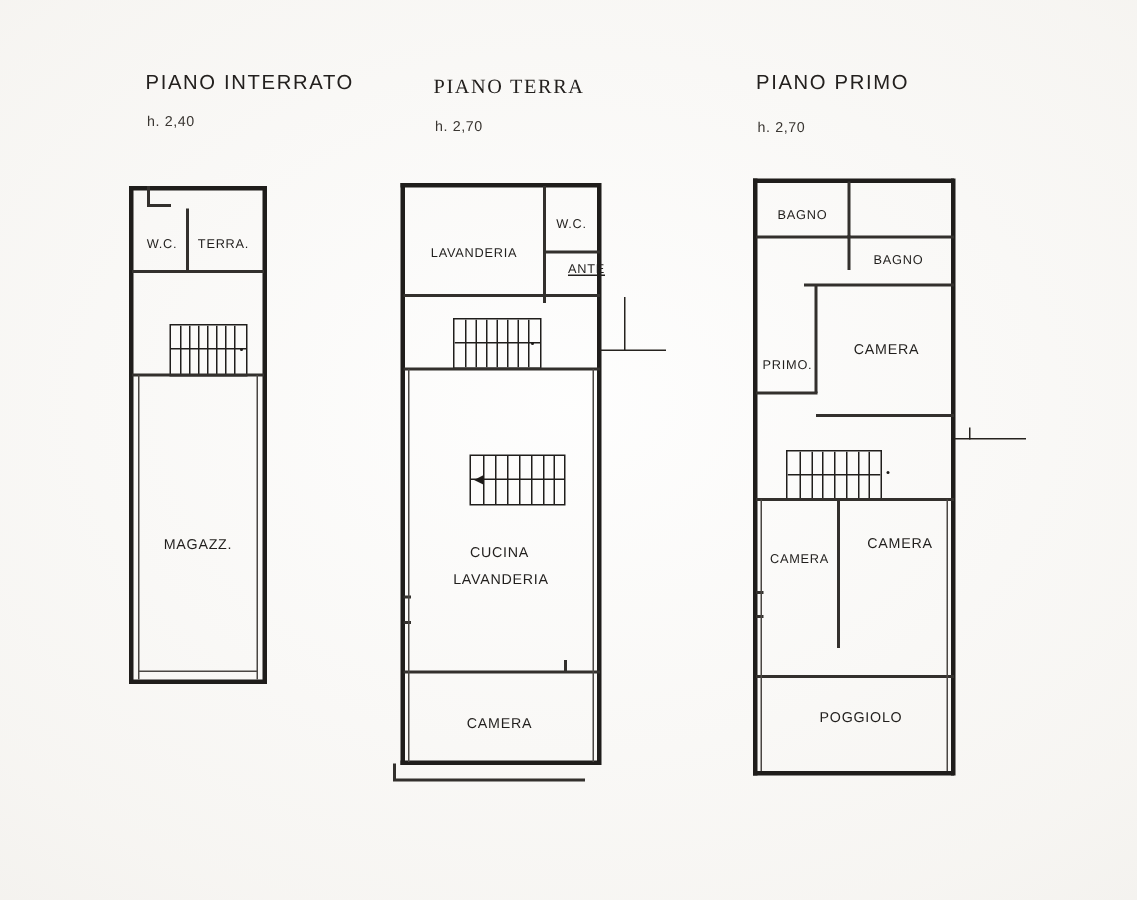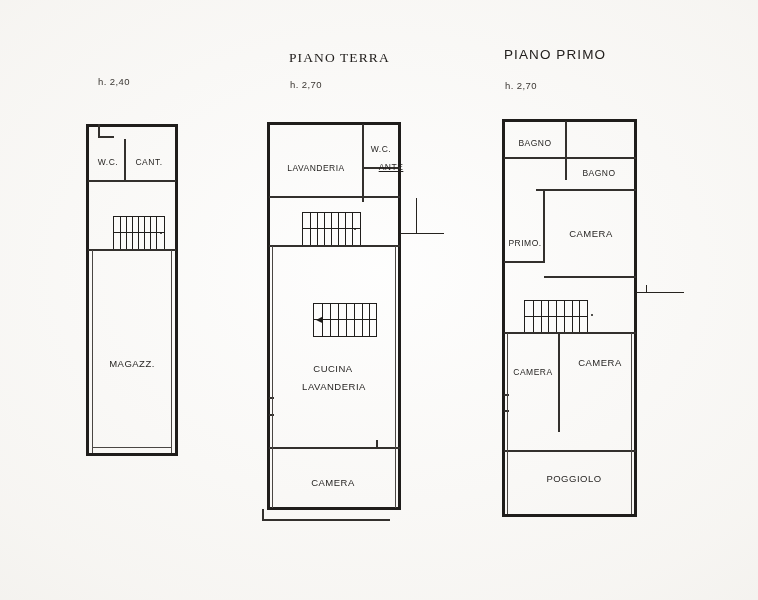--- a/index.html
+++ b/index.html
@@ -106,35 +106,36 @@
 </style>
 </head>
 <body>
 
 <div id="page">
 
   <div id="paper-texture"></div>
 
   <div class="plan" style="left:0;top:0;width:250px;height:600px;">
 
+    <div class="plan-title" style="left:97px;top:47px;">PIANO INTERRATO</div>
     <div class="plan-height" style="left:98px;top:76px;">h. 2,40</div>
 
     <div class="wall" style="left:86px;top:124px;width:2.5px;height:332px;"></div>
     <div class="wall" style="left:175px;top:124px;width:2.5px;height:332px;"></div>
     <div class="wall" style="left:86px;top:124px;width:91px;height:2.5px;"></div>
     <div class="wall" style="left:86px;top:453px;width:91px;height:2.5px;"></div>
 
     <div class="wall thin" style="left:98px;top:124px;width:1.5px;height:13px;"></div>
     <div class="wall thin" style="left:98px;top:136px;width:16px;height:1.5px;"></div>
 
     <div class="wall thin" style="left:124px;top:139px;width:1.5px;height:42px;"></div>
     <div class="wall thin" style="left:88px;top:180px;width:88px;height:1.5px;"></div>
 
     <div class="room-label small" style="left:92px;top:157px;width:32px;">W.C.</div>
-    <div class="room-label small" style="left:126px;top:157px;width:46px;">CANT.</div>
+    <div class="room-label small" style="left:126px;top:157px;width:46px;">TERRA.</div>
 
     <div class="stair" style="left:113px;top:216px;width:50px;height:33px;">
       <div class="tread" style="left:6px;"></div>
       <div class="tread" style="left:12px;"></div>
       <div class="tread" style="left:18px;"></div>
       <div class="tread" style="left:24px;"></div>
       <div class="tread" style="left:30px;"></div>
       <div class="tread" style="left:36px;"></div>
       <div class="tread" style="left:42px;"></div>
       <div class="hrail" style="top:15px;"></div>
@@ -158,21 +159,21 @@
     <div class="wall" style="left:148px;top:122px;width:2.5px;height:388px;"></div>
     <div class="wall" style="left:17px;top:122px;width:133px;height:2.5px;"></div>
     <div class="wall" style="left:17px;top:507px;width:133px;height:2.5px;"></div>
 
     <div class="wall thin" style="left:112px;top:124px;width:1.5px;height:78px;"></div>
     <div class="wall thin" style="left:112px;top:167px;width:38px;height:1.5px;"></div>
     <div class="wall thin" style="left:19px;top:196px;width:94px;height:1.5px;"></div>
     <div class="wall thin" style="left:112px;top:196px;width:38px;height:1.5px;"></div>
 
     <div class="room-label small" style="left:113px;top:144px;width:36px;">W.C.</div>
-    <div class="room-label small" style="left:112px;top:162px;width:58px;text-decoration:underline;">ANTE</div>
+    <div class="room-label small" style="left:112px;top:174px;width:58px;text-decoration:underline;">ANTE</div>
     <div class="room-label small" style="left:21px;top:163px;width:90px;">LAVANDERIA</div>
 
     <div class="leader" style="left:150px;top:233px;width:44px;"></div>
     <div class="leader-v" style="left:166px;top:198px;height:36px;"></div>
 
     <div class="stair" style="left:52px;top:212px;width:57px;height:32px;">
       <div class="tread" style="left:7px;"></div>
       <div class="tread" style="left:14px;"></div>
       <div class="tread" style="left:21px;"></div>
       <div class="tread" style="left:28px;"></div>

